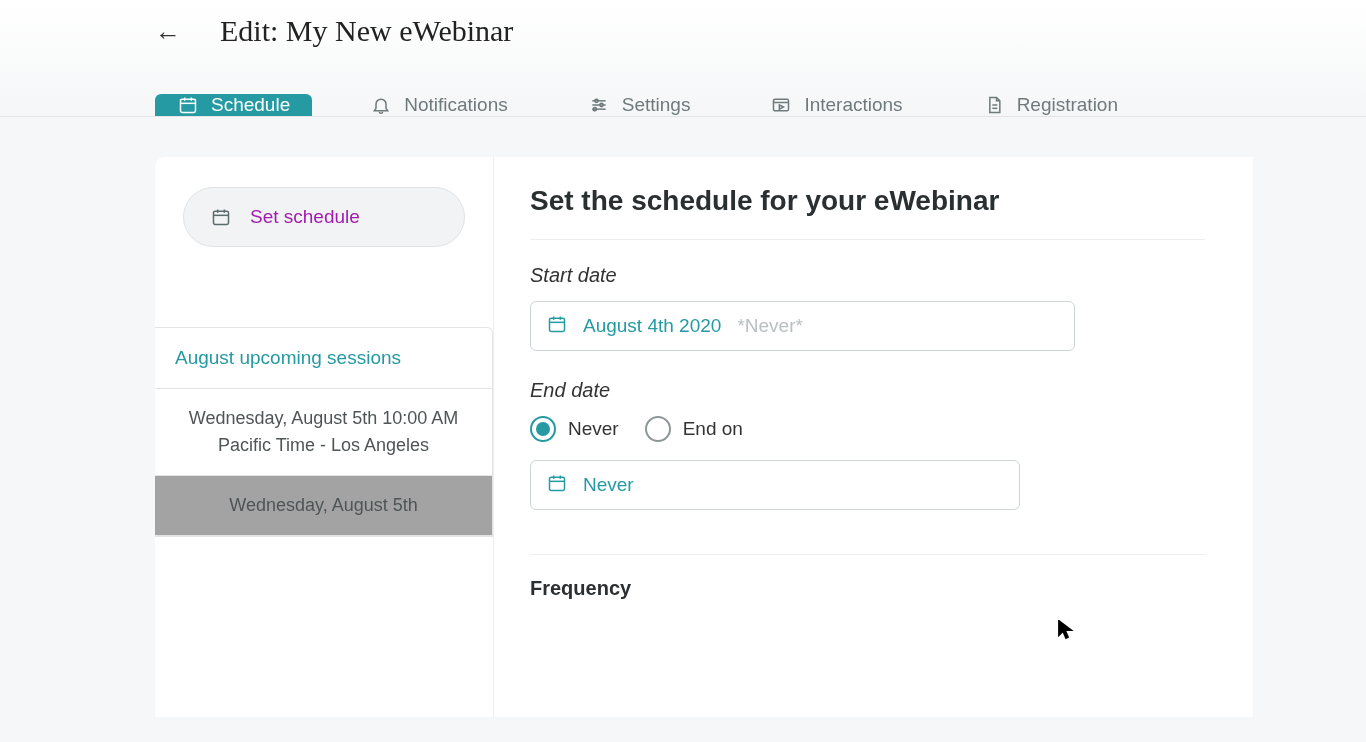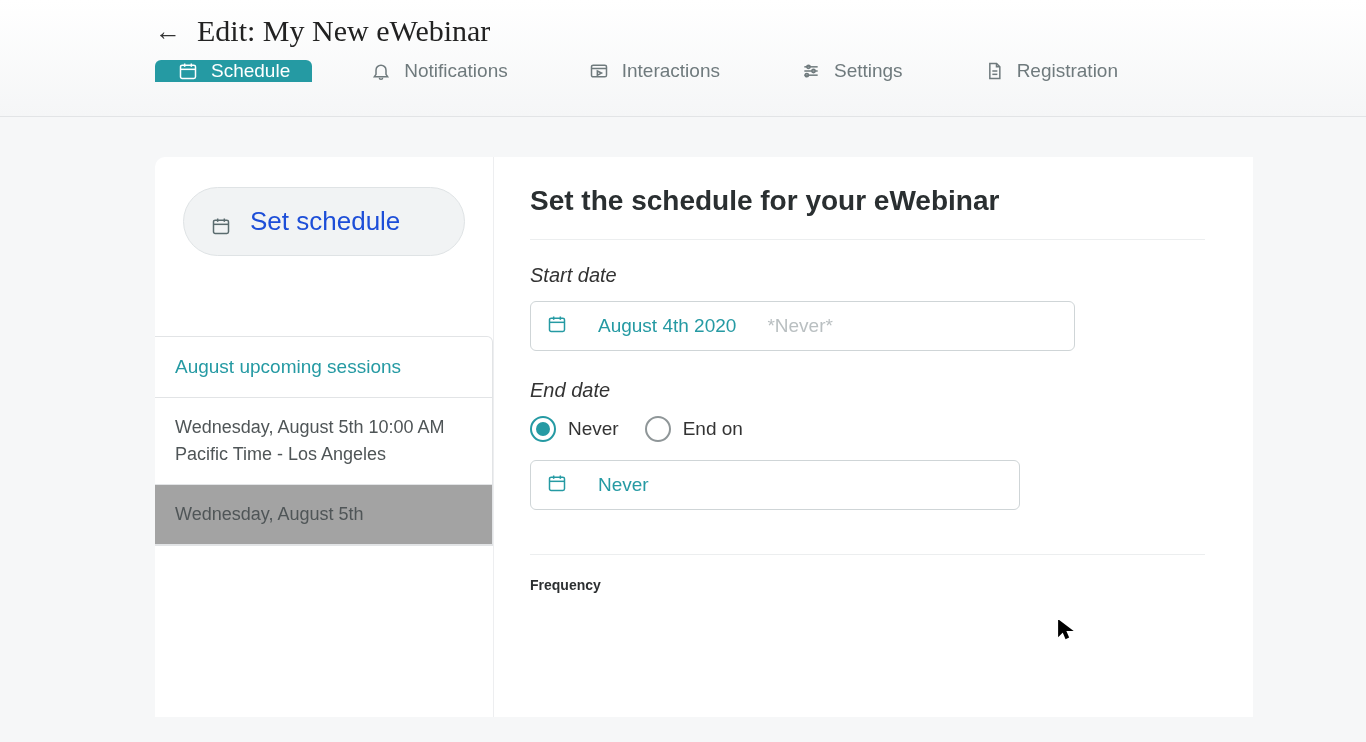--- a/index.html
+++ b/index.html
@@ -25,24 +25,25 @@
     color: #333;
     margin-right: 16px;
     cursor: pointer;
     line-height: 1;
   }
   .page-title {
     font-family: Georgia, "Times New Roman", serif;
     font-size: 30px;
     font-weight: 500;
     color: #222;
+    margin-left: 23px;
   }
   .tabs {
     display: flex;
-    align-items: flex-start;
+    align-items: flex-end;
     padding-left: 155px;
     gap: 36px;
     height: 56px;
   }
   .tab {
     display: flex;
     align-items: center;
     gap: 12px;
     padding: 0 22px;
     color: #6f7a7d;
@@ -73,22 +74,22 @@
     padding: 30px 0 0 0;
     min-height: 560px;
   }
   .side-pill {
     margin: 0 28px 24px 28px;
     display: flex;
     align-items: flex-end;
     gap: 18px;
     padding: 18px 26px;
     border-radius: 40px;
-    font-size: 26px;
-    color: #1d4ed8;
+    font-size: 19px;
+    color: #a21caf;
     background: #fff;
     cursor: pointer;
   }
   .side-pill.active {
     background: #f1f3f4;
     border: 1px solid #dfe3e5;
   }
   .side-pill .icon { width: 22px; height: 22px; display:inline-flex; align-items:center; justify-content:center; }
   .preview-box {
     margin: 80px 0 0 0;
@@ -102,20 +103,21 @@
     font-size: 19px;
     line-height: 1.45;
     border-bottom: 1px solid #e2e4e6;
   }
   .session-row {
     padding: 16px 20px;
     font-size: 18px;
     color: #4f5557;
     line-height: 1.5;
     border-bottom: 1px solid #e2e4e6;
+    text-align: center;
   }
   .session-row.alt { background: #a3a3a3; }
   .main {
     flex: 1;
     background: #fff;
     border-left: 1px solid #edeef0;
     padding: 28px 48px 0 36px;
     min-height: 560px;
     max-width: 760px;
   }
@@ -133,21 +135,21 @@
     color: #333;
     margin-bottom: 14px;
     font-style: italic;
   }
   .date-box {
     border: 1px solid #cfd5d7;
     border-radius: 6px;
     padding: 12px 16px;
     display: flex;
     align-items: center;
-    gap: 31px;
+    gap: 16px;
     margin-bottom: 28px;
     cursor: pointer;
     width: 545px;
   }
   .date-box .val { color: #259aa3; font-size: 19px; }
   .date-box .hint { color: #b9bfc1; font-size: 19px; }
   .radio-row {
     display: flex;
     align-items: center;
     gap: 26px;
@@ -167,21 +169,21 @@
   }
   .radio.selected .radio-circle { border-color: #259aa3; }
   .radio.selected .radio-dot {
     width: 14px; height: 14px; background: #259aa3; border-radius: 50%;
   }
   .radio-label { font-size: 19px; color: #333; }
   .section-divider {
     border-top: 1px solid #eceeef;
     margin: 44px 0 22px 0;
   }
-  .freq-title { font-size: 14px; font-weight: 600; color: #2c2f31; }
+  .freq-title { font-size: 20px; font-weight: 600; color: #2c2f31; }
   .cursor-icon {
     position: absolute;
     left: 1058px;
     top: 620px;
     font-size: 22px;
     color: #000;
     pointer-events: none;
   }
   svg { stroke: currentColor; fill: none; stroke-width: 1.8; }
 </style>
@@ -213,40 +215,40 @@
             <path d="M6 16V11a6 6 0 1 1 12 0v5l2 3H4z"></path>
             <path d="M10 20a2 2 0 0 0 4 0"></path>
           </svg>
       </span>
       <span>Notifications</span>
     </div>
 
     <div class="tab">
       <span class="icon">
         <svg viewBox="0 0 24 24" width="20" height="20">
-            <rect x="3" y="5" width="18" height="14" rx="2"></rect>
-            <line x1="3" y1="9" x2="21" y2="9"></line>
-            <polygon points="10,12 15,14.5 10,17"></polygon>
-          </svg>
-      </span>
-      <span>Interactions</span>
-    </div>
-
-    <div class="tab">
-      <span class="icon">
-        <svg viewBox="0 0 24 24" width="20" height="20">
             <line x1="4" y1="7" x2="20" y2="7"></line>
             <line x1="4" y1="12" x2="20" y2="12"></line>
             <line x1="4" y1="17" x2="20" y2="17"></line>
             <circle cx="9" cy="7" r="2"></circle>
             <circle cx="15" cy="12" r="2"></circle>
             <circle cx="7" cy="17" r="2"></circle>
           </svg>
       </span>
       <span>Settings</span>
+    </div>
+
+    <div class="tab">
+      <span class="icon">
+        <svg viewBox="0 0 24 24" width="20" height="20">
+            <rect x="3" y="5" width="18" height="14" rx="2"></rect>
+            <line x1="3" y1="9" x2="21" y2="9"></line>
+            <polygon points="10,12 15,14.5 10,17"></polygon>
+          </svg>
+      </span>
+      <span>Interactions</span>
     </div>
 
     <div class="tab">
       <span class="icon">
         <svg viewBox="0 0 24 24" width="20" height="20">
             <path d="M7 3h8l4 4v14H7z"></path>
             <line x1="10" y1="12" x2="16" y2="12"></line>
             <line x1="10" y1="16" x2="16" y2="16"></line>
             <path d="M15 3v4h4"></path>
           </svg>

